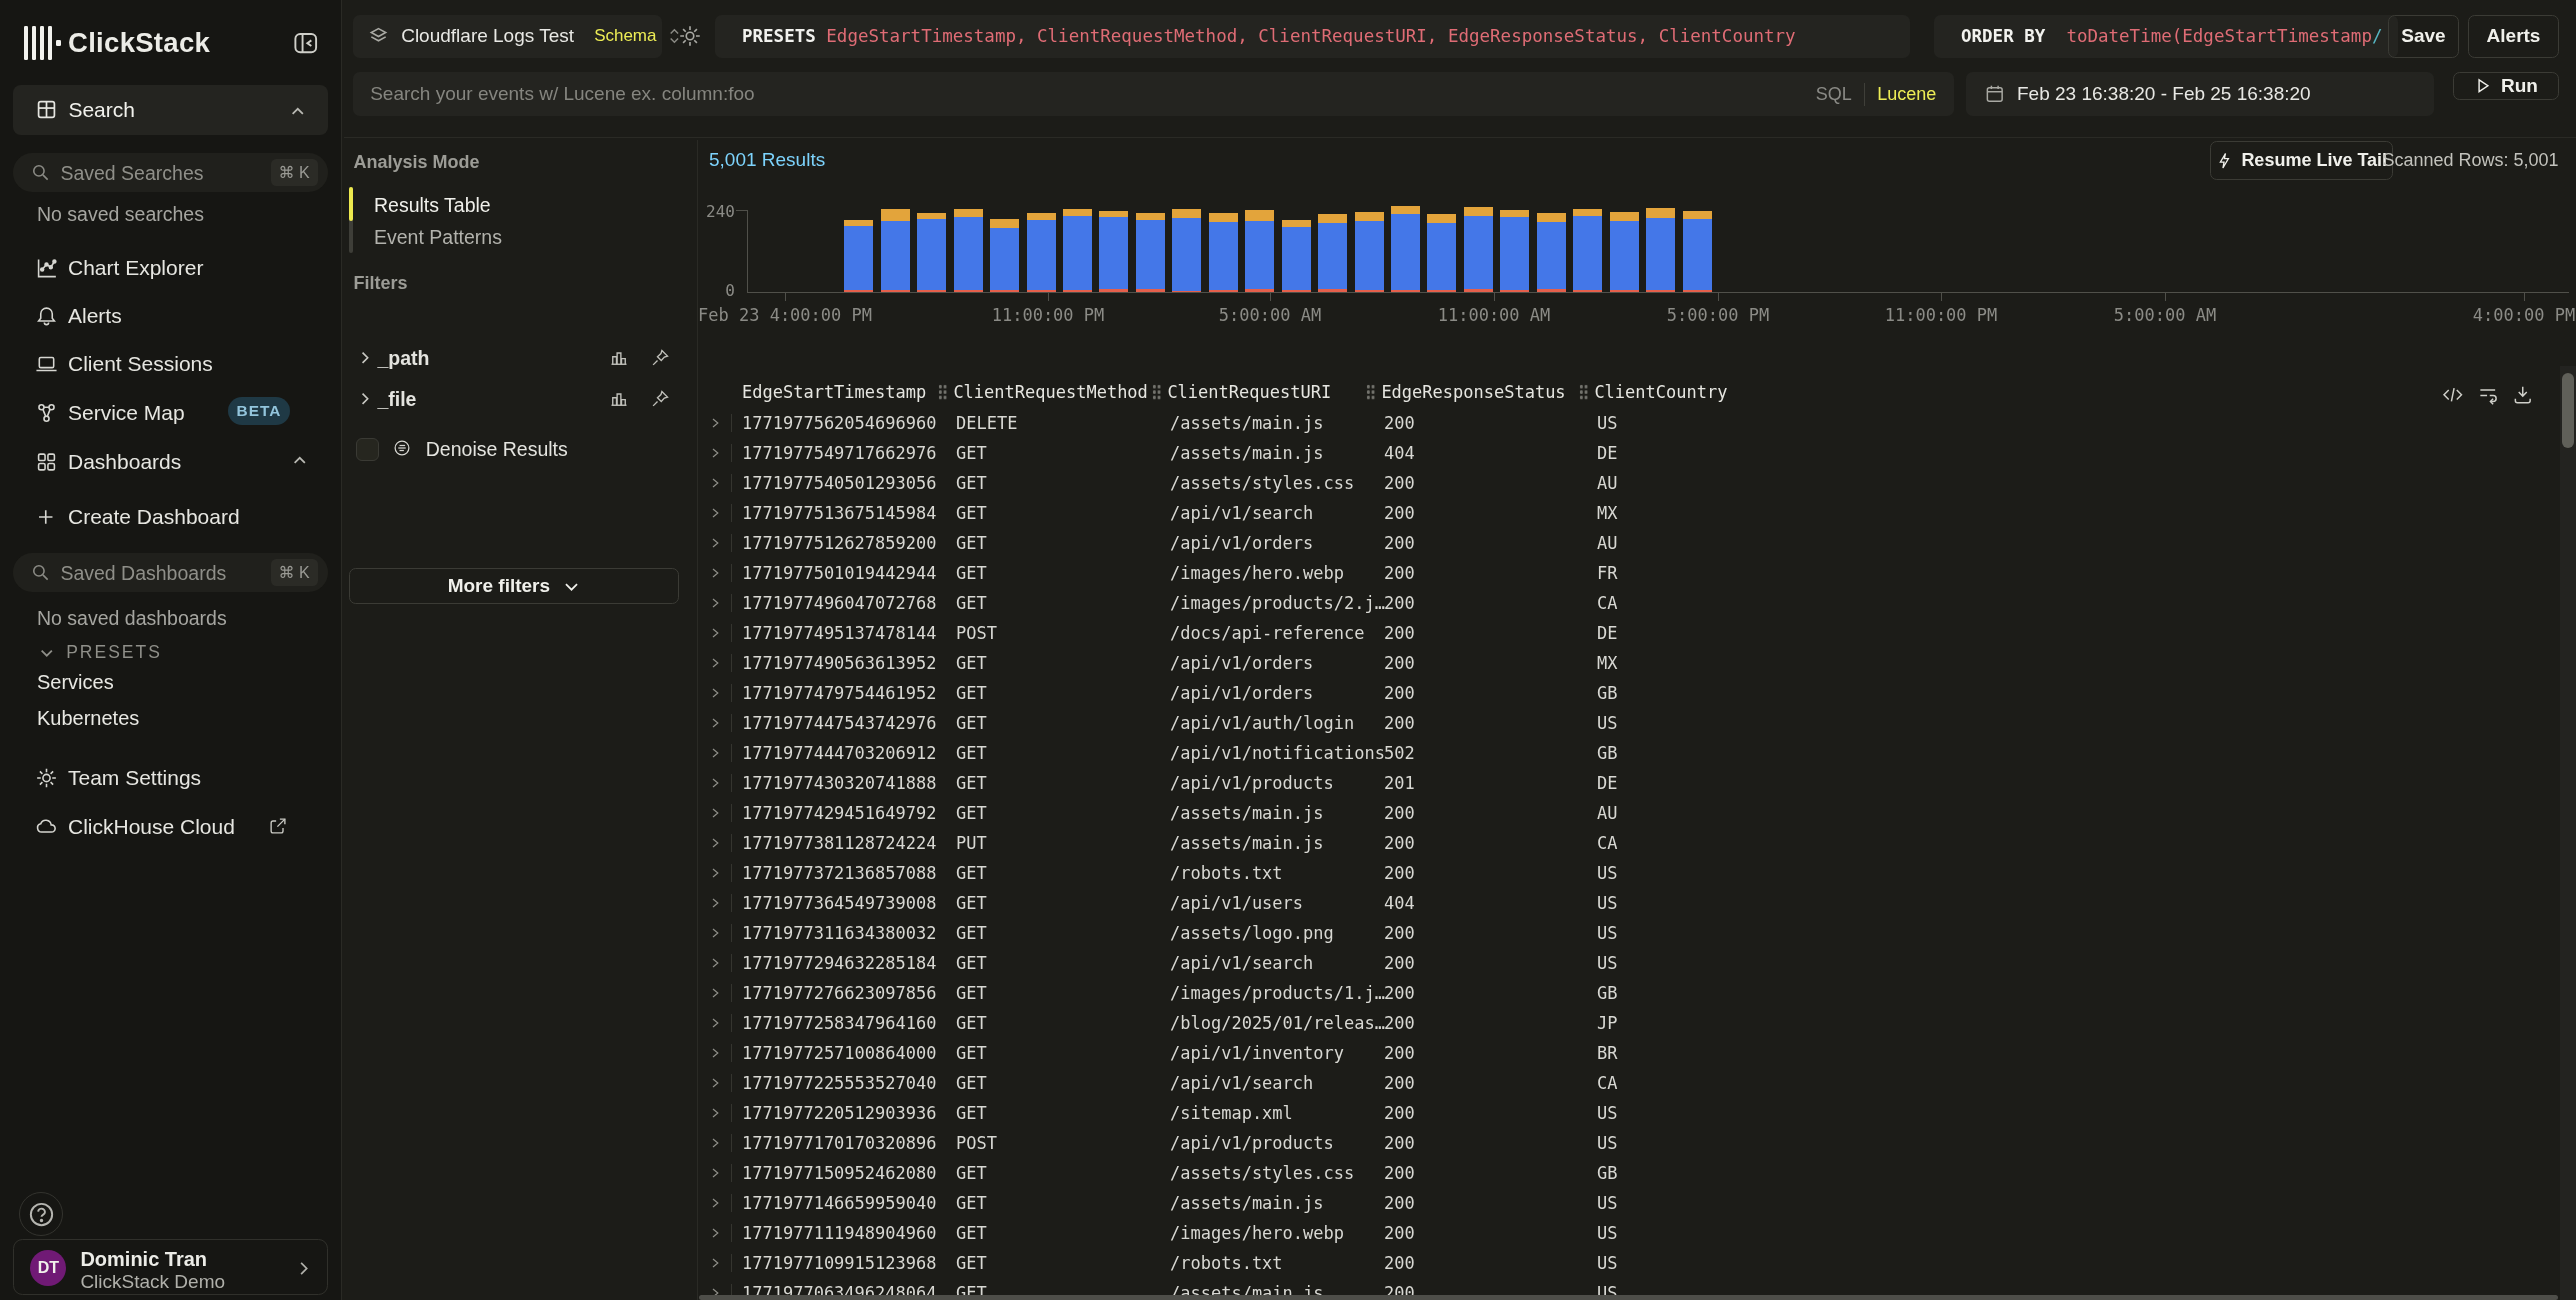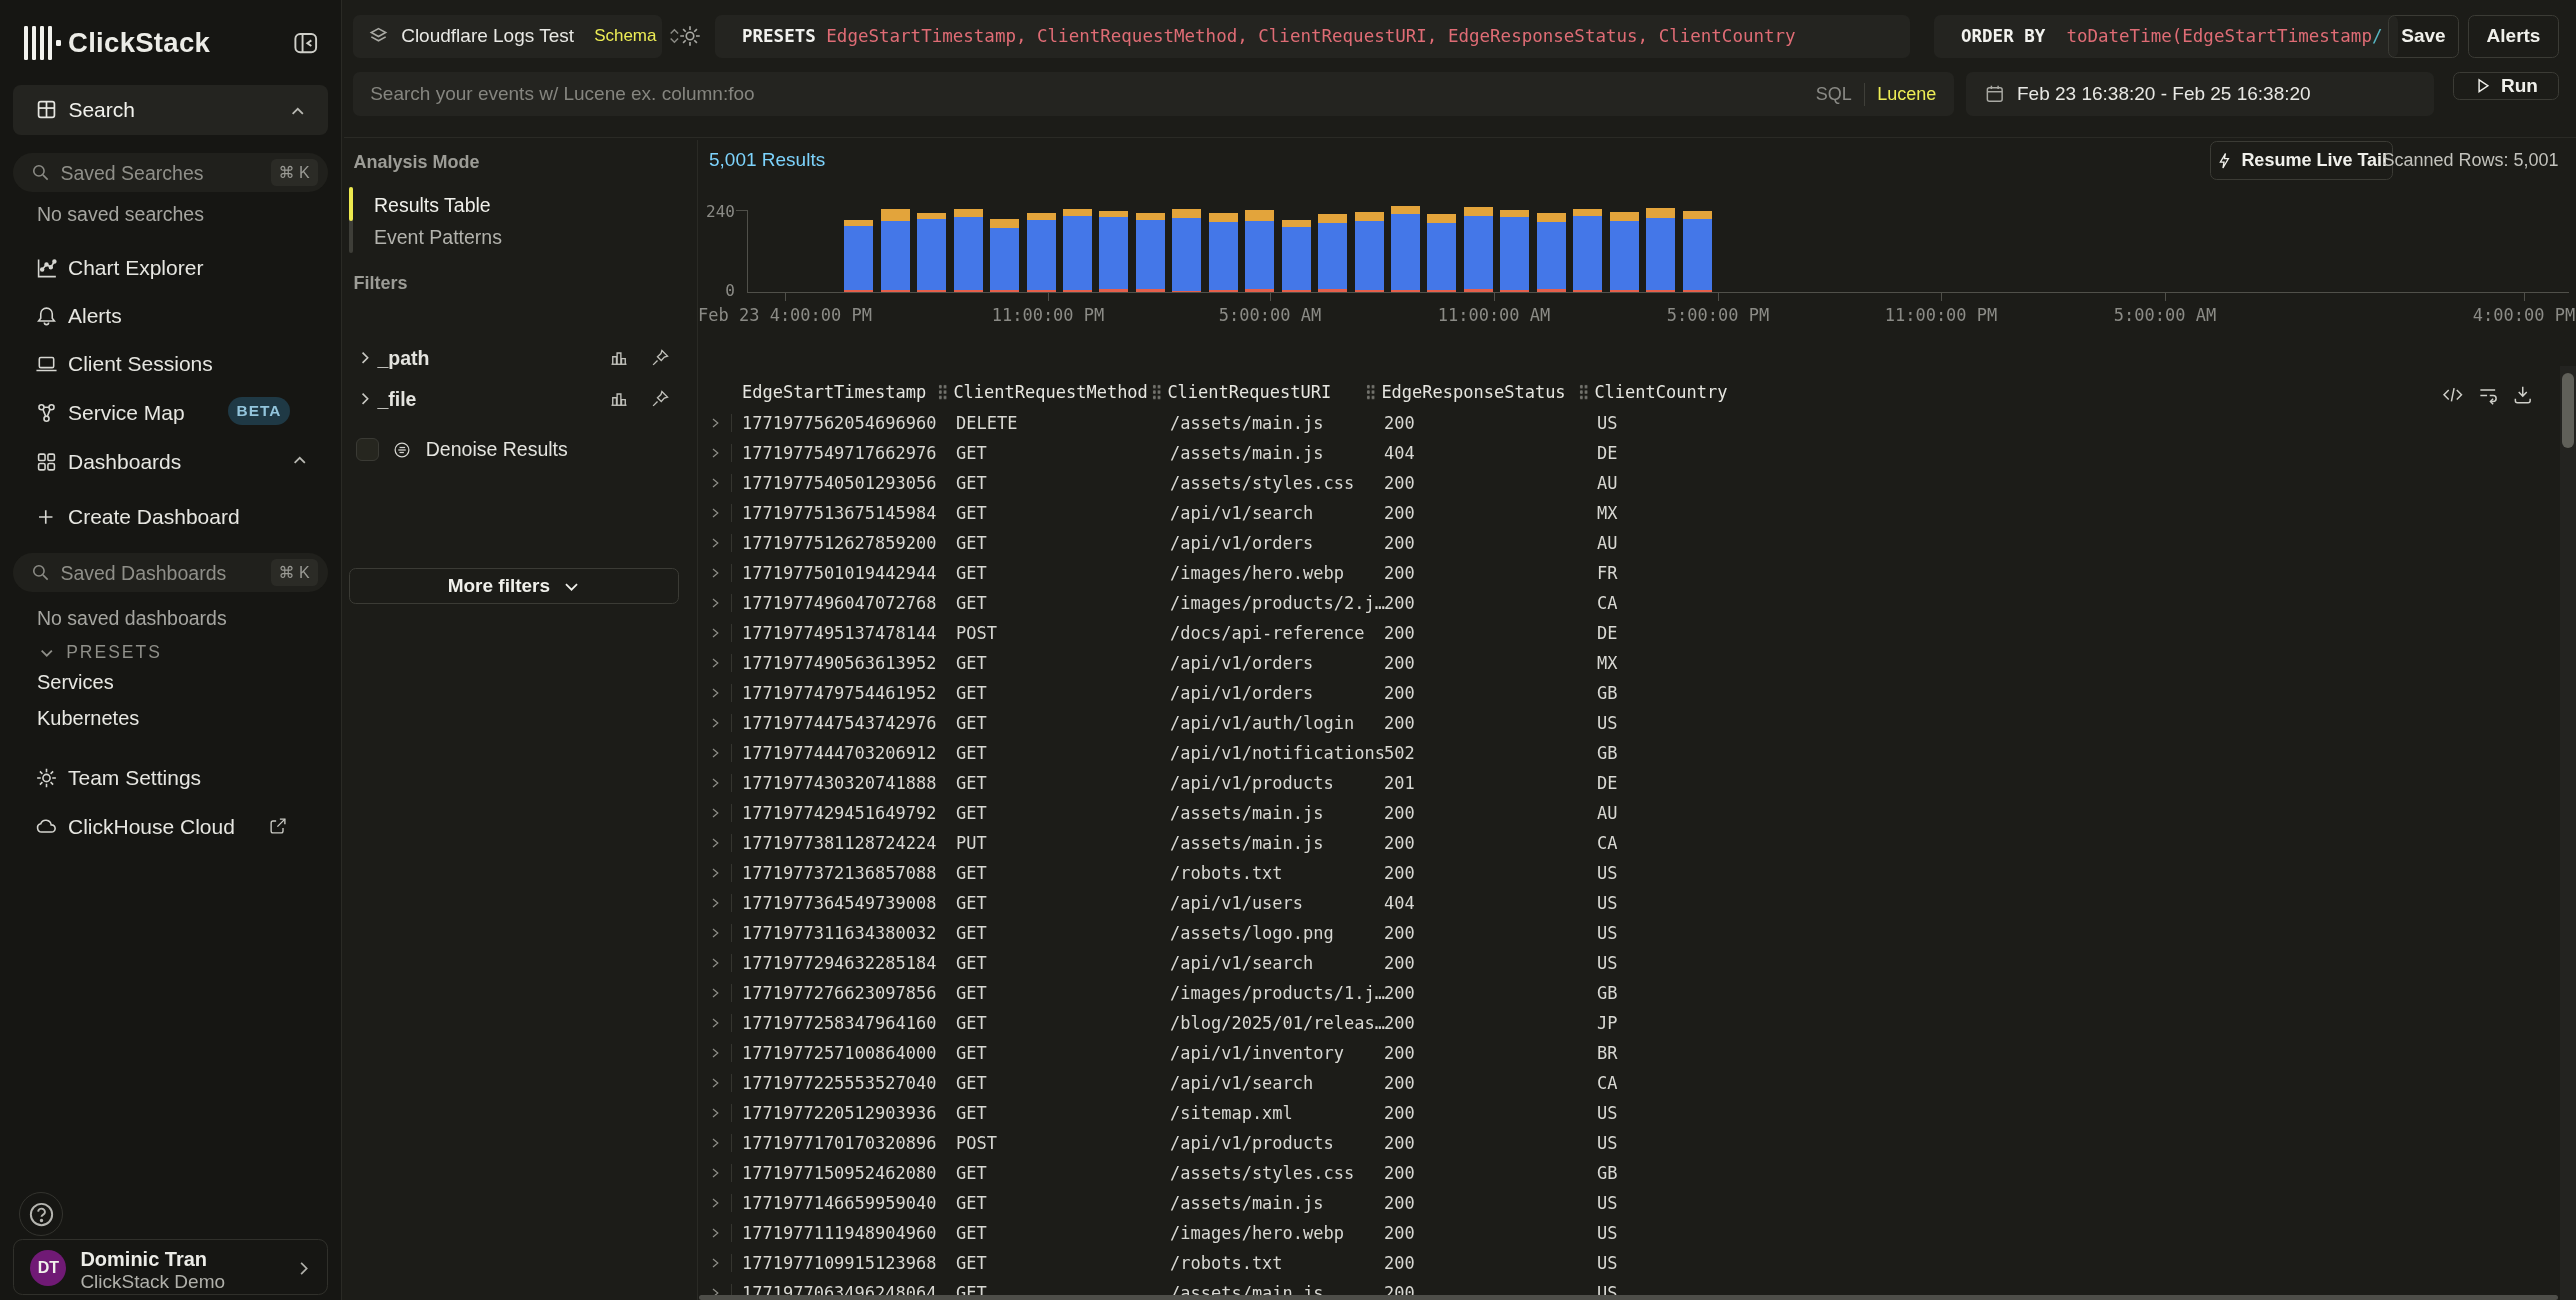--- a/index.html
+++ b/index.html
@@ -78,21 +78,21 @@
   #date-pill{left:1622px;top:72px;width:468px;height:44px;padding:0 17.5px;gap:12px;cursor:pointer}
   #date-pill .dt{font-size:19px;color:#e8e8e4;white-space:nowrap}
   #run-btn{left:2109px;top:72px;width:106px;height:28px;gap:9.4px}
 
   
   #filters{position:absolute;left:344px;top:140px;width:354px;height:1161px;border-right:1.3px solid var(--divider)}
   .panel-label{position:absolute;left:9.4px;font-size:18px;font-weight:600;color:#9c9c96}
   .mode-track{position:absolute;left:5.4px;top:47px;width:3.4px;height:66px;background:#3e3e38;border-radius:2px}
   .mode-track .on{position:absolute;left:0;top:0;width:3.4px;height:34px;background:#ede94e;border-radius:2px}
   .mode-item{position:absolute;left:30px;font-size:19.5px;cursor:pointer}
-  .chkrow{position:absolute;left:12px;top:298px;display:flex;align-items:center;gap:13.4px;cursor:pointer}
+  .chkrow{position:absolute;left:12px;top:298px;display:flex;gap:13.4px;cursor:pointer}
   .chk{width:23px;height:23px;background:#26261f;border:1.3px solid #3a3a34;border-radius:6px}
   .chkrow .txt{font-size:19.5px;color:#e4e4df}
   .field-row{position:absolute;left:9.4px;width:336px;height:34px;cursor:pointer}
   .field-row .fchev{position:absolute;left:2.7px;top:8px;color:#c9c9c3}
   .field-row .fname{position:absolute;left:24px;top:50%;transform:translateY(-50%);font-size:19.5px;font-weight:600;color:#e4e4df}
   .field-row .ficons{position:absolute;right:19px;top:6.7px;display:flex;gap:21.5px;color:#c0c0ba}
   #more-filters{left:5.4px;top:428px;width:330px;height:36px;font-size:19px;gap:12px}
 
   
   #results-count{position:absolute;left:709px;top:149px;font-size:19px;color:#7dd3fc}

